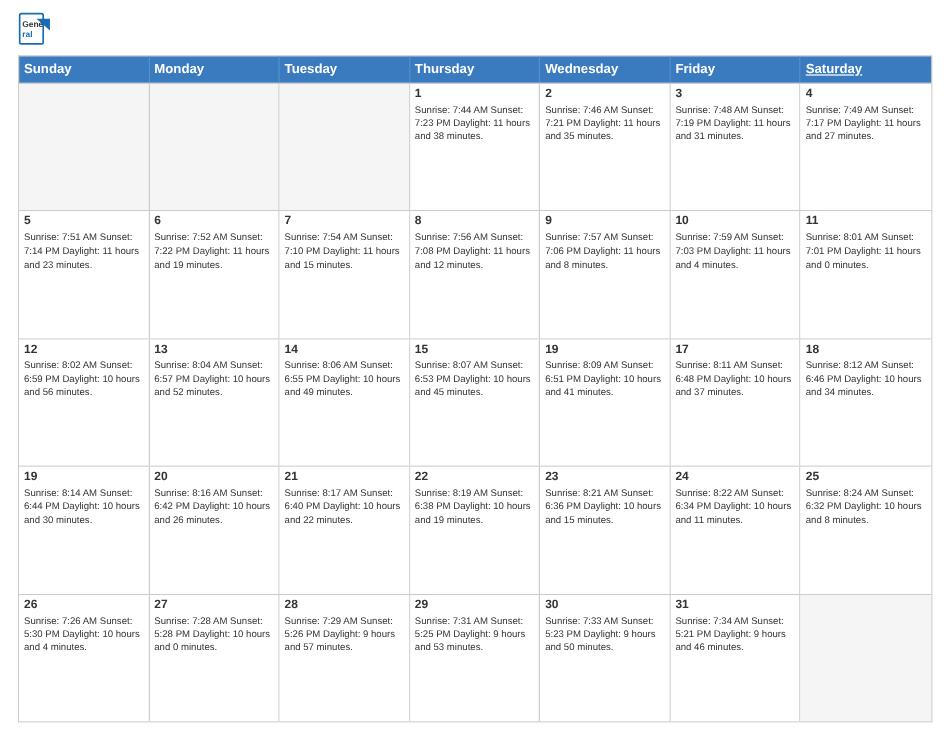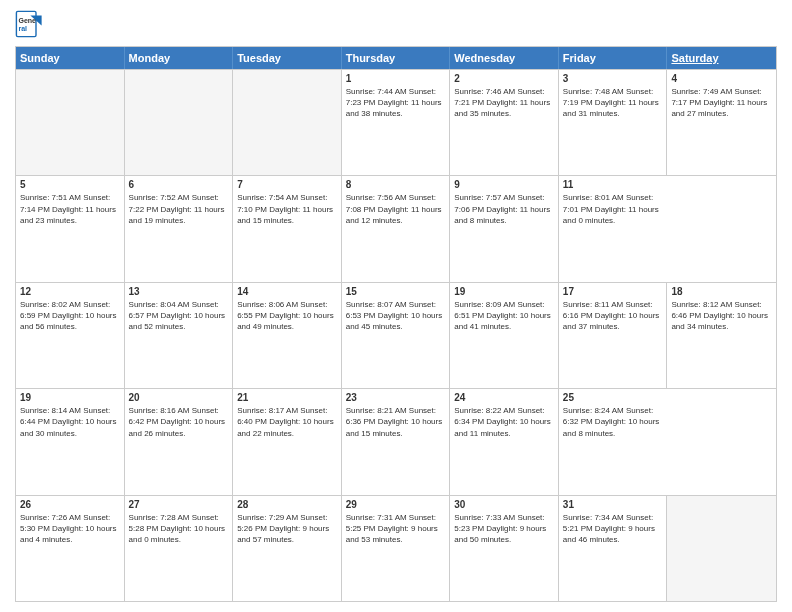--- a/index.html
+++ b/index.html
@@ -195,20 +195,27 @@
 and 12 minutes.</div>
           </div>
           <div class="cal-cell">
             <span class="day-num">9</span>
             <div class="day-info">Sunrise: 7:57 AM
 Sunset: 7:06 PM
 Daylight: 11 hours
 and 8 minutes.</div>
           </div>
           <div class="cal-cell">
+            <span class="day-num">10</span>
+            <div class="day-info">Sunrise: 7:59 AM
+Sunset: 7:03 PM
+Daylight: 11 hours
+and 4 minutes.</div>
+          </div>
+          <div class="cal-cell">
             <span class="day-num">11</span>
             <div class="day-info">Sunrise: 8:01 AM
 Sunset: 7:01 PM
 Daylight: 11 hours
 and 0 minutes.</div>
           </div>
         </div>
         <div class="cal-week">
           <div class="cal-cell">
             <span class="day-num">12</span>
@@ -241,21 +248,21 @@
           <div class="cal-cell">
             <span class="day-num">19</span>
             <div class="day-info">Sunrise: 8:09 AM
 Sunset: 6:51 PM
 Daylight: 10 hours
 and 41 minutes.</div>
           </div>
           <div class="cal-cell">
             <span class="day-num">17</span>
             <div class="day-info">Sunrise: 8:11 AM
-Sunset: 6:16 PM
+Sunset: 6:48 PM
 Daylight: 10 hours
 and 37 minutes.</div>
           </div>
           <div class="cal-cell">
             <span class="day-num">18</span>
             <div class="day-info">Sunrise: 8:12 AM
 Sunset: 6:46 PM
 Daylight: 10 hours
 and 34 minutes.</div>
           </div>
@@ -274,20 +281,27 @@
 Sunset: 6:42 PM
 Daylight: 10 hours
 and 26 minutes.</div>
           </div>
           <div class="cal-cell">
             <span class="day-num">21</span>
             <div class="day-info">Sunrise: 8:17 AM
 Sunset: 6:40 PM
 Daylight: 10 hours
 and 22 minutes.</div>
+          </div>
+          <div class="cal-cell">
+            <span class="day-num">22</span>
+            <div class="day-info">Sunrise: 8:19 AM
+Sunset: 6:38 PM
+Daylight: 10 hours
+and 19 minutes.</div>
           </div>
           <div class="cal-cell">
             <span class="day-num">23</span>
             <div class="day-info">Sunrise: 8:21 AM
 Sunset: 6:36 PM
 Daylight: 10 hours
 and 15 minutes.</div>
           </div>
           <div class="cal-cell">
             <span class="day-num">24</span>

